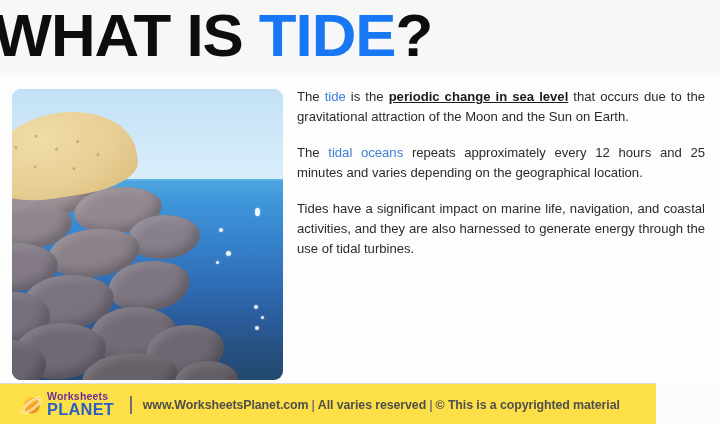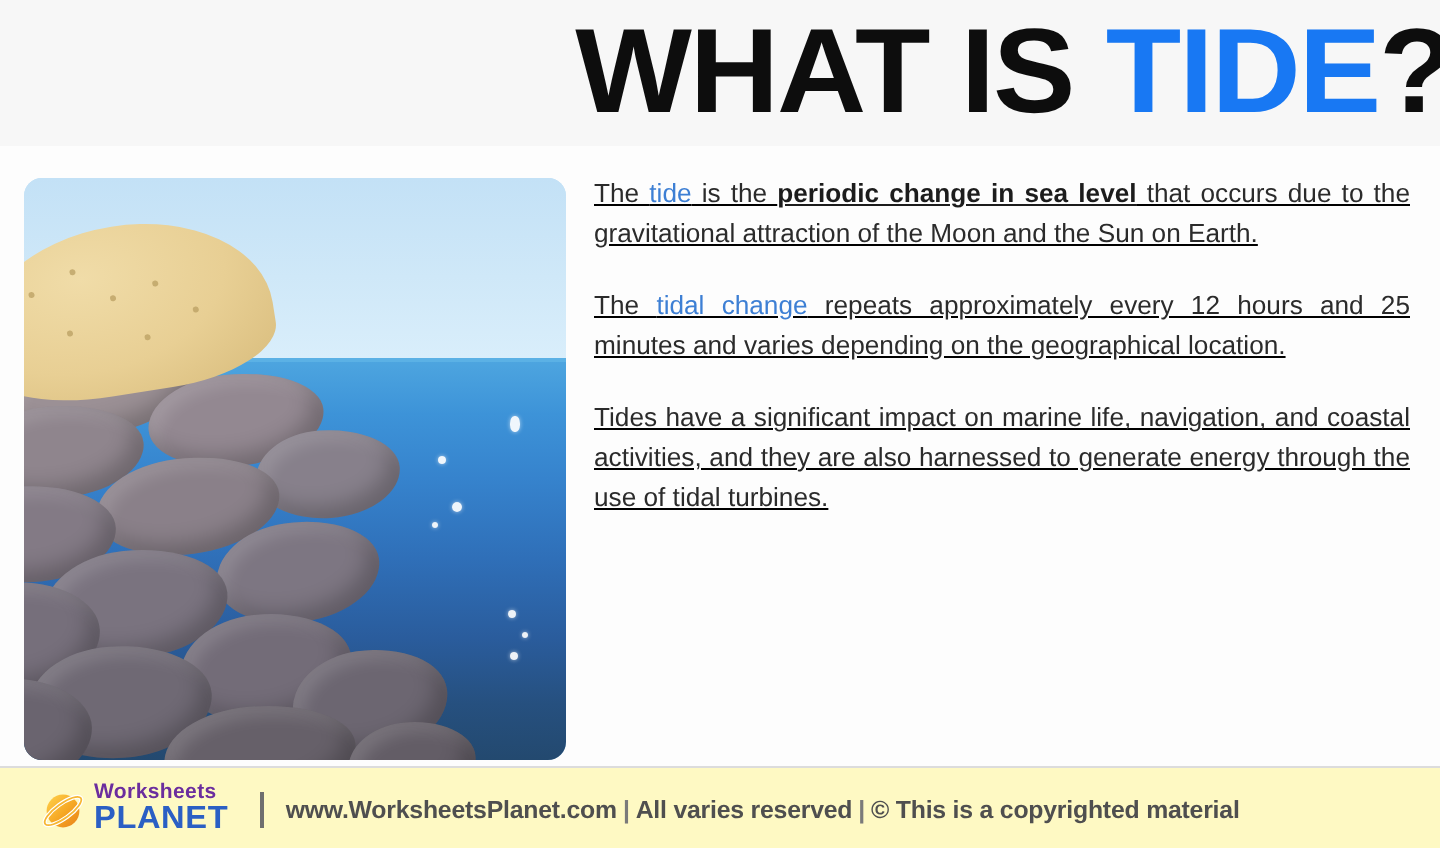--- a/index.html
+++ b/index.html
@@ -25,21 +25,21 @@
   
   .header {
     position: absolute;
     left: 0; top: 0;
     width: 720px;
     height: 73px;
     background: #f7f7f7;
     border-bottom: 1px solid #d8d8d8;
     display: flex;
     align-items: center;
-    justify-content: flex-end;
+    justify-content: flex-start;
     overflow: hidden;
   }
   .title {
     font-family: "Liberation Sans", sans-serif;
     font-weight: bold;
     font-size: 60px;
     line-height: 62px;
     letter-spacing: -1px;
     transform: scaleX(1.03);
     white-space: nowrap;
@@ -137,41 +137,40 @@
     background: rgba(255,255,255,.92);
     box-shadow: 0 0 2px rgba(255,255,255,.6);
   }
 
   
   .textcol {
     position: absolute;
     left: 297px;
     top: 14px;
     width: 408px;
-    text-decoration: underline;
   }
   .para {
     margin: 0 0 17px 0;
     font-family: "Liberation Sans", sans-serif;
     font-size: 13.1px;
     line-height: 19.6px;
     color: #2b2b2b;
     text-align: justify;
   }
   .para:last-child { margin-bottom: 6px; }
   .para .blue { color: #3d7fd4; }
   .para .bu { font-weight: bold; text-decoration: underline; color: #1c1c1c; }
 
   
   .footer {
     position: absolute;
     left: 0; top: 383px;
-    width: 720px;
+    width: 656px;
     height: 41px;
-    background: #fef9c3;
+    background: #fde047;
     border-top: 1px solid #dcdcdc;
     display: flex;
     align-items: center;
     overflow: hidden;
   }
   .logo {
     display: flex;
     align-items: center;
     margin-left: 20px;
     height: 30px;
@@ -278,21 +277,21 @@
           <span class="spot" style="left:110px; top:46px;"></span>
           <span class="spot" style="left:46px; top:48px;"></span>
 
           <span class="spot" style="left:84px; top:56px;"></span>
         </div>
       </div>
     </div>
 
     <div class="textcol">
       <p class="para">The <span class="blue">tide</span> is the <span class="bu">periodic change in sea level</span> that occurs due to the gravitational attraction of the Moon and the Sun on Earth.</p>
-      <p class="para">The <span class="blue">tidal change</span> repeats approximately every 12 hours and 25 minutes and varies depending on the geographical location.</p>
+      <p class="para">The <span class="blue">tidal oceans</span> repeats approximately every 12 hours and 25 minutes and varies depending on the geographical location.</p>
       <p class="para">Tides have a significant impact on marine life, navigation, and coastal activities, and they are also harnessed to generate energy through the use of tidal turbines.</p>
     </div>
 
   </div>
 
   <div class="footer">
 
     <div class="logo">
       <div class="planet">
         <svg width="24" height="24" viewBox="0 0 24 24" aria-hidden="true">

